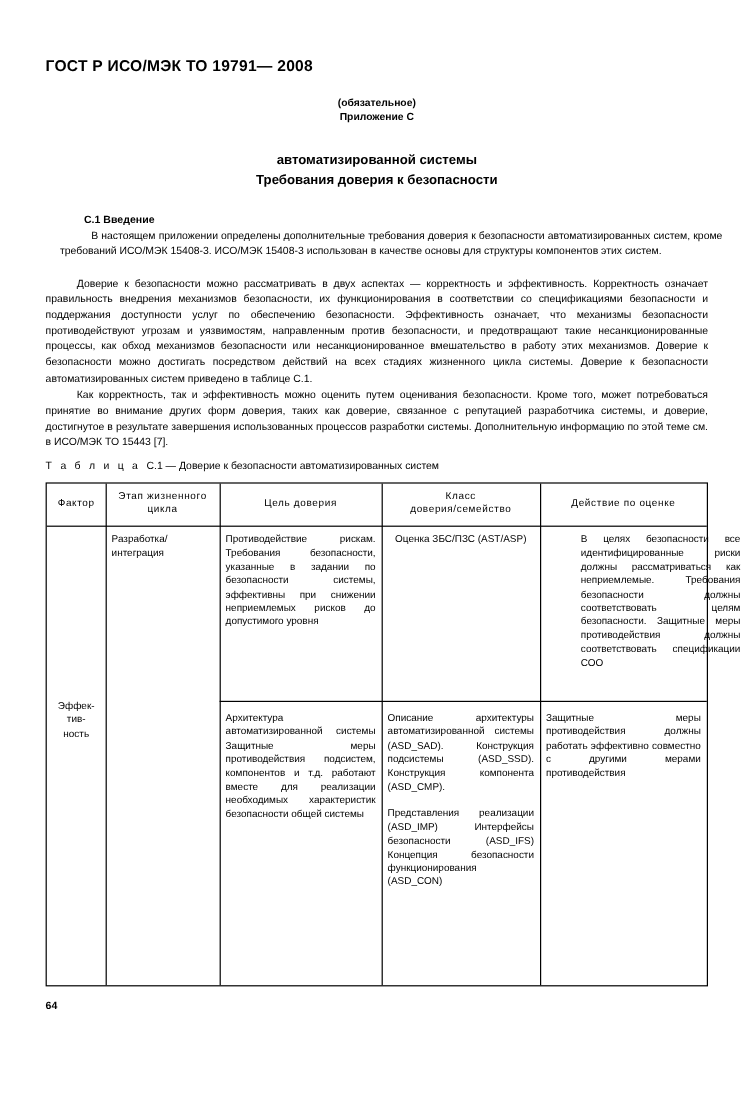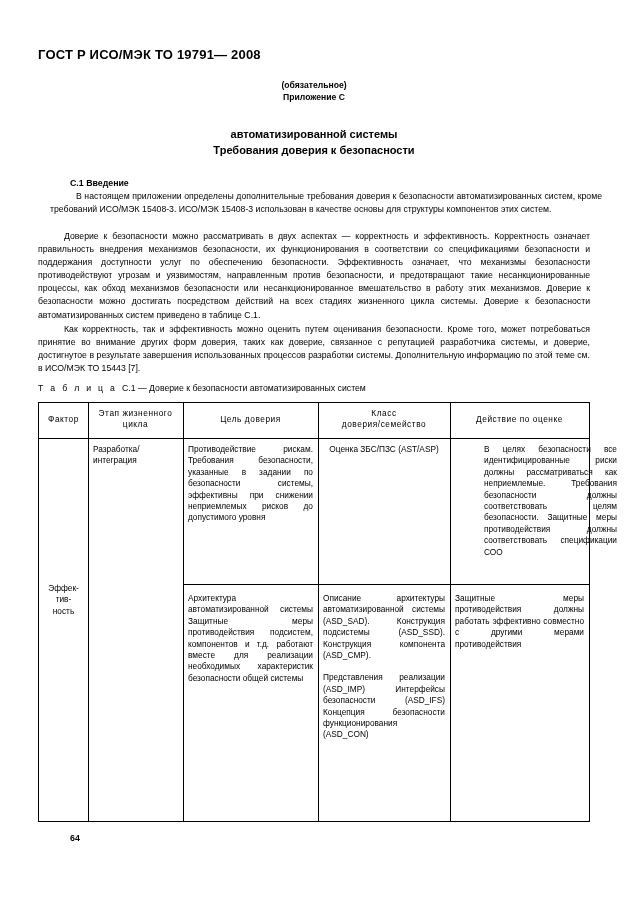--- a/index.html
+++ b/index.html
@@ -124,21 +124,20 @@
   .center-cell {
     text-align: center;
   }
 
   .page-number {
     position: absolute;
     left: 38px;
     top: 833px;
     font-size: 8.8px;
     font-weight: bold;
-    margin-left: 32px;
   }
 </style>
 </head>
 <body>
 
 <div class="page">
 
   <div class="running-head">ГОСТ Р ИСО/МЭК ТО 19791— 2008</div>
 
   <div class="annex-block">

